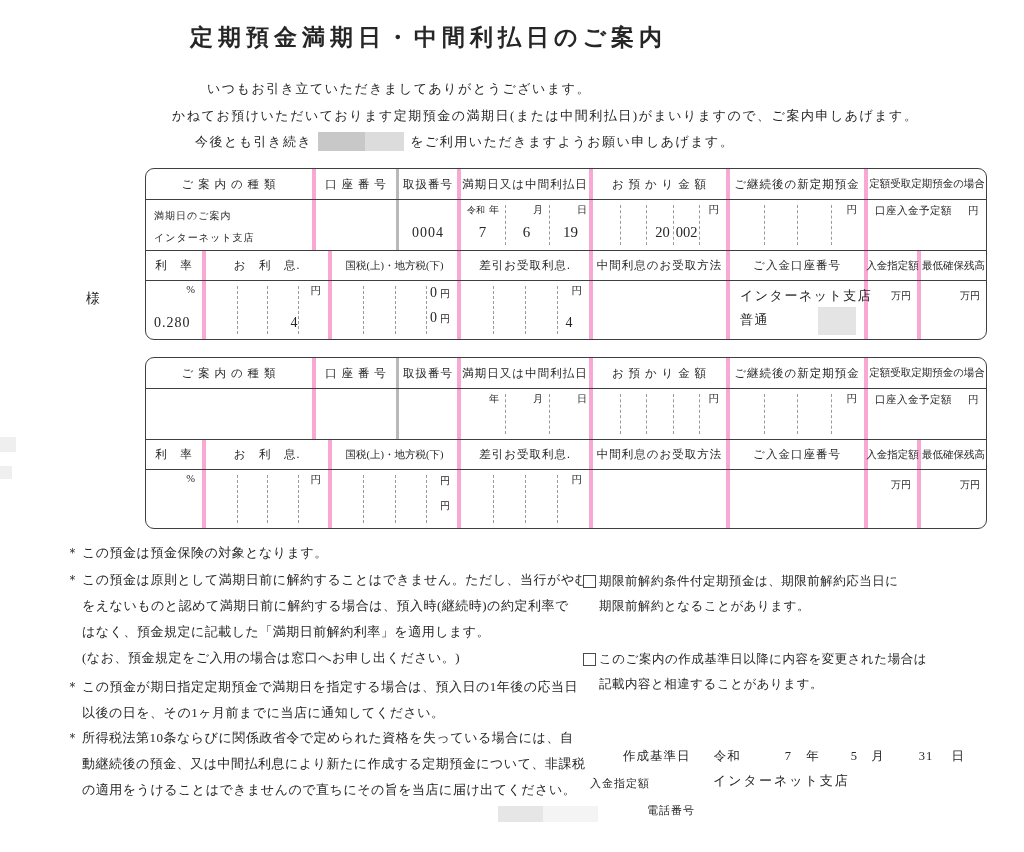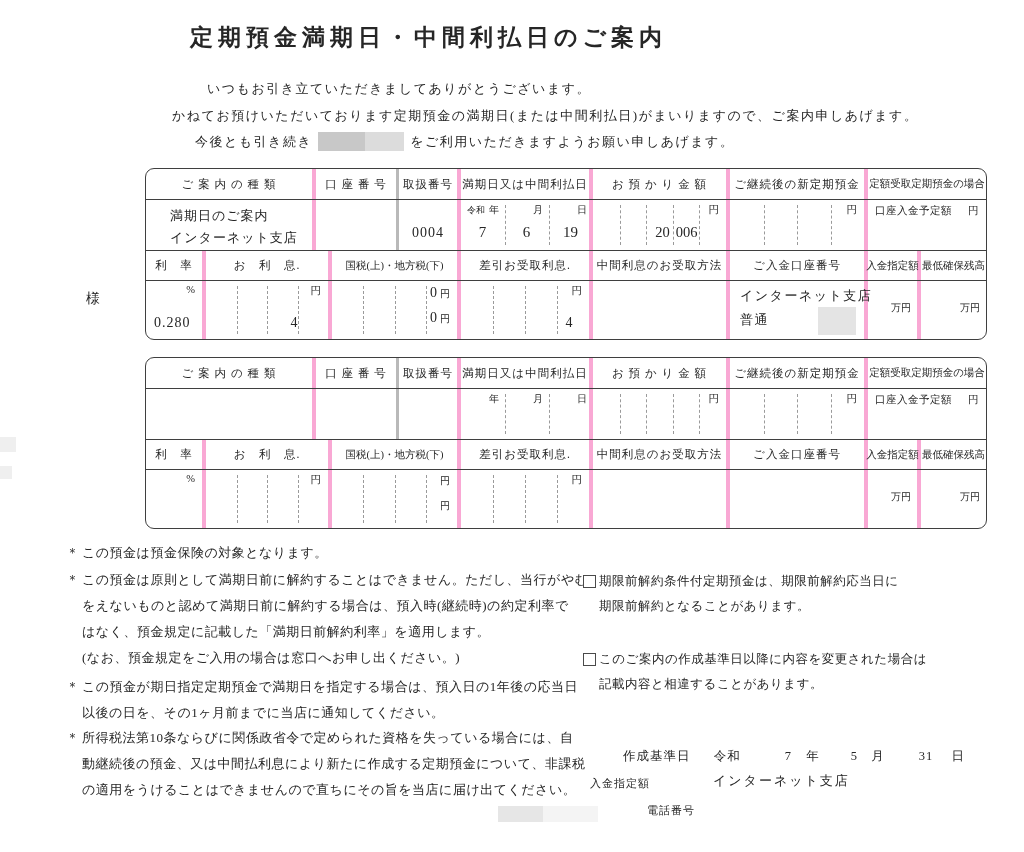--- a/index.html
+++ b/index.html
@@ -13,30 +13,30 @@
   .tbl{position:absolute;width:842px;border:1px solid #3f3f3f;border-radius:9px;background:#fff;
        display:flex;flex-direction:column;box-sizing:border-box;}
   .trow{display:flex;border-bottom:1px solid #3f3f3f;box-sizing:border-box;}
   .trow:last-child{border-bottom:none;}
   .tc{position:relative;border-right:4px solid #f9a8d4;box-sizing:border-box;flex:none;}
   .tc.last{border-right:none;}
   .tc.thickr{border-right:3px solid #b9b9b9;}
   .th{display:flex;align-items:center;justify-content:center;font-size:11.5px;letter-spacing:1px;white-space:nowrap;}
   .th-sm{font-size:10.5px;letter-spacing:0;}
   .unit{position:absolute;top:3px;right:7px;font-size:10.5px;}
-  .unit-sm{position:absolute;top:20px;right:6px;font-size:10px;}
+  .unit-sm{position:absolute;top:8px;right:6px;font-size:10px;}
   .dash{position:absolute;top:5px;bottom:5px;border-left:1px dashed #9a9a9a;}
   .d20{left:20%}.d40{left:40%}.d60{left:60%}.d80{left:80%}
   .d25{left:25%}.d50{left:50%}.d75{left:75%}
   .d33{left:44px}.d66{left:88px}
   .mini{position:absolute;top:3px;width:43px;text-align:right;padding-right:5px;box-sizing:border-box;font-size:10px;white-space:nowrap;}
   .mini .era{font-size:9px;margin-right:4px;}
   .m0{left:0}.m1{left:44px}.m2{left:88px}
   .dval{position:absolute;bottom:9px;width:43px;text-align:center;font-size:15px;}
-  .typ{padding:5px 8px;font-size:13px;line-height:22px;letter-spacing:1px;white-space:nowrap;margin-left:16px;}
+  .typ{padding:5px 8px;font-size:10px;line-height:22px;letter-spacing:1px;white-space:nowrap;}
   .hv{position:absolute;bottom:9px;left:0;right:0;text-align:center;font-size:14px;letter-spacing:1px;}
   .ratev{position:absolute;left:8px;bottom:8px;font-size:14px;letter-spacing:1px;}
   .amt-hi{position:absolute;right:calc(40% + 3px);bottom:9px;font-size:14.5px;}
   .amt-lo{position:absolute;left:calc(60% + 3px);bottom:9px;font-size:14.5px;}
   .iv{position:absolute;right:25%;bottom:8px;font-size:14px;}
   .nv{position:absolute;right:13%;bottom:8px;font-size:14px;}
   .taxline{position:absolute;right:7px;display:flex;align-items:baseline;gap:3px;}
   .tax-top{top:4px}.tax-bot{top:29px}
   .tv{font-size:14px}.tu{font-size:10px}
   .acct{position:absolute;left:10px;font-size:13px;letter-spacing:1.5px;white-space:nowrap;}
@@ -105,21 +105,21 @@
         <div class="dval m1">6</div>
         <div class="dval m2">19</div>
       </div>
       <div class="tc" style="width:137px;">
         <div class="dash d20"></div>
           <div class="dash d40"></div>
           <div class="dash d60"></div>
           <div class="dash d80"></div>
         <span class="unit">円</span>
         <span class="amt-hi">20</span>
-        <span class="amt-lo">006</span>
+        <span class="amt-lo">002</span>
       </div>
       <div class="tc" style="width:138px;">
         <div class="dash d25"></div>
           <div class="dash d50"></div>
           <div class="dash d75"></div>
         <span class="unit">円</span>
       </div>
       <div class="tc last" style="width:118px;">
         <div class="fixedrow">
             <span>口座入金予定額</span>

